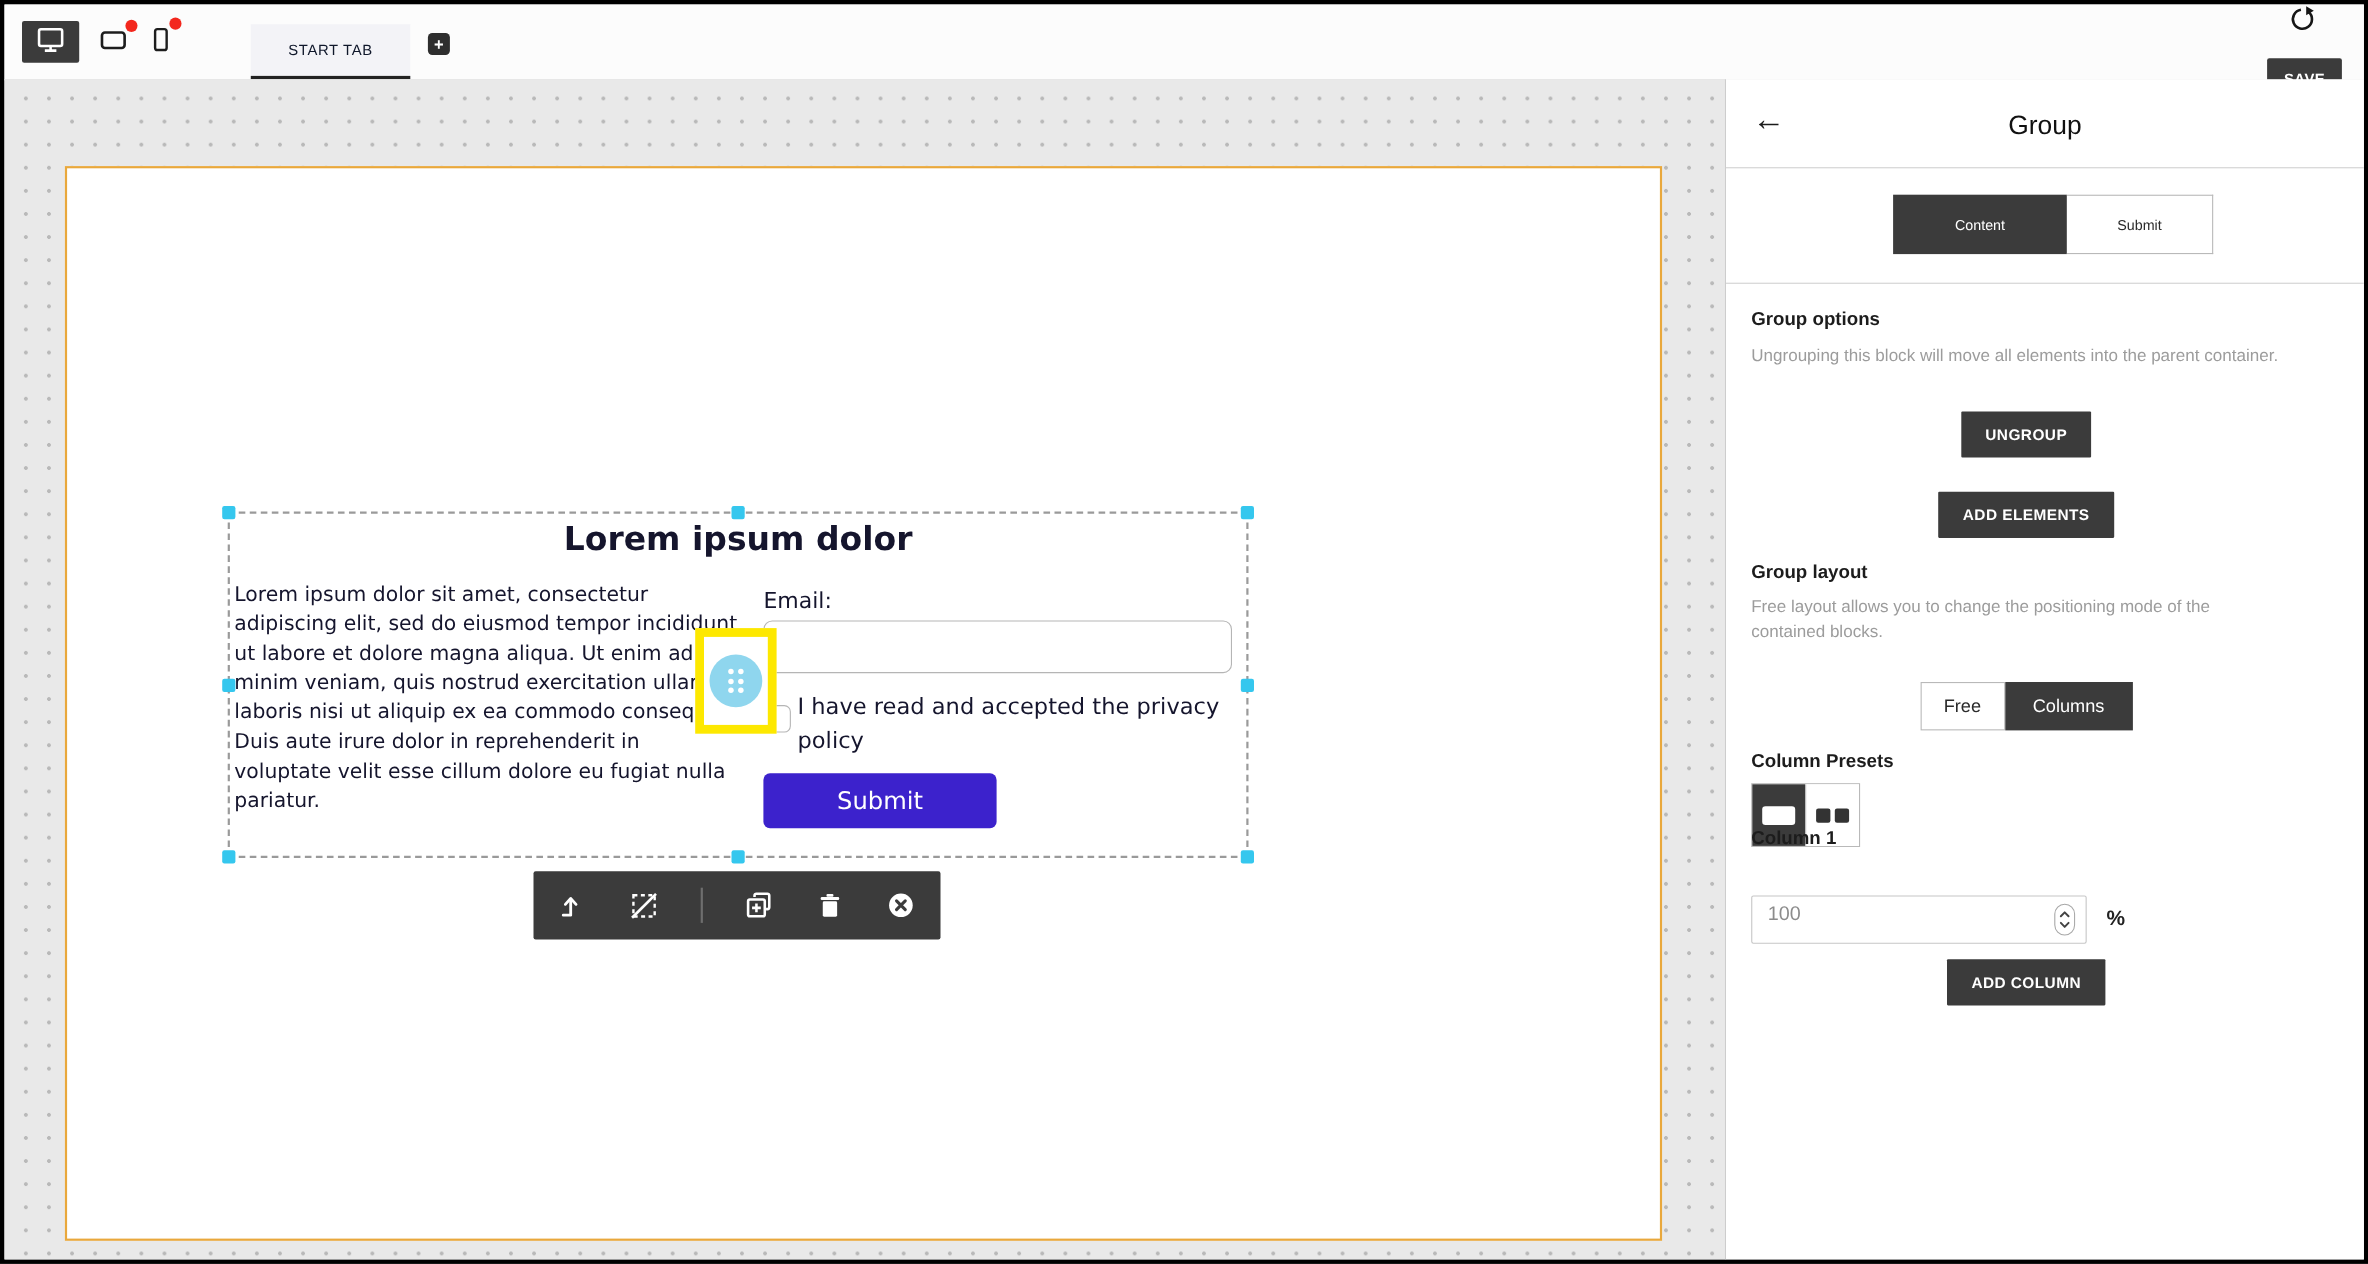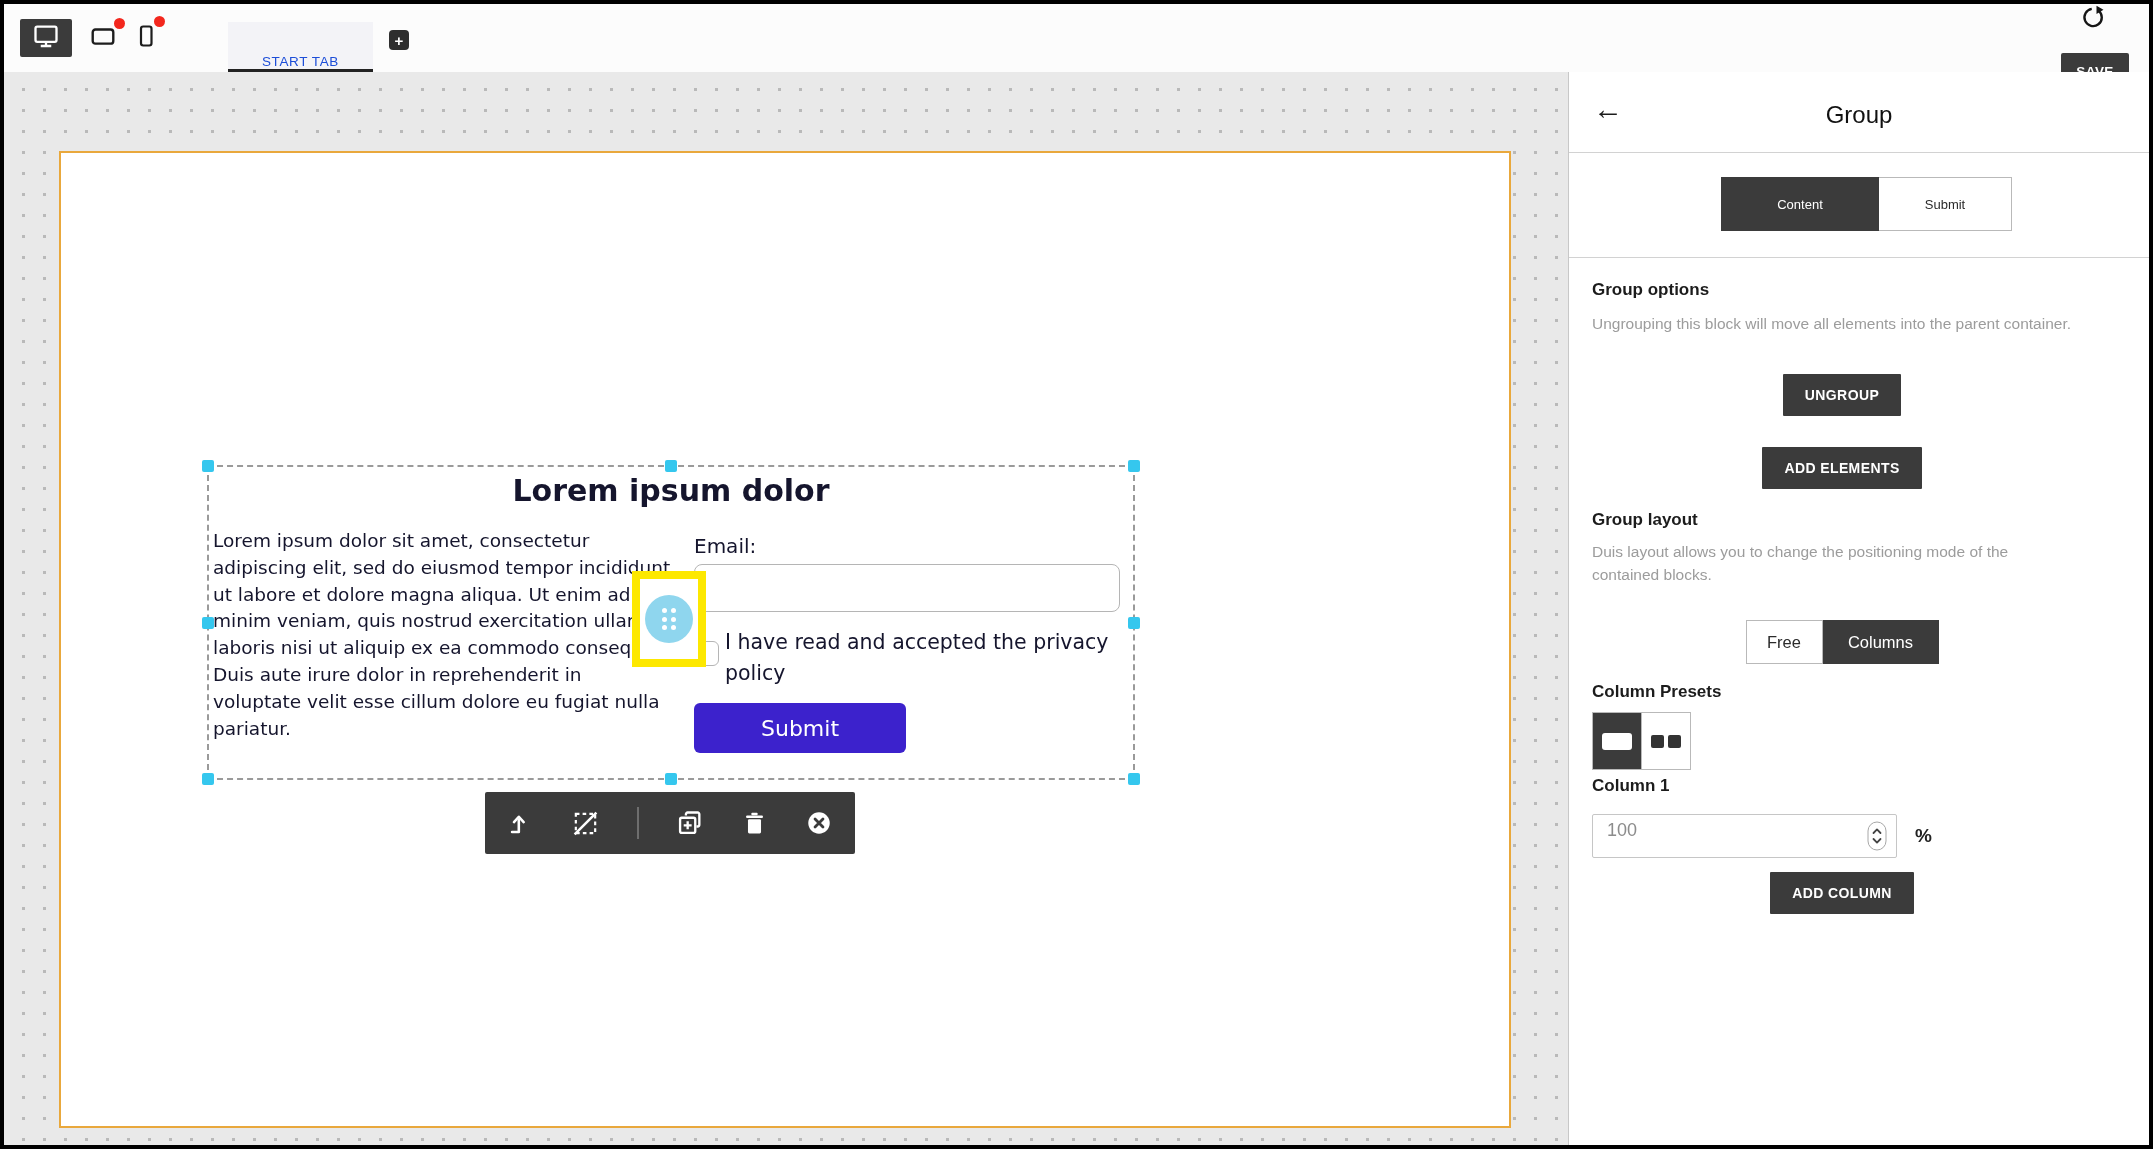--- a/index.html
+++ b/index.html
@@ -10,21 +10,21 @@
   }
   
   .topbar{position:absolute;left:0;top:0;right:0;height:68px;background:#fcfcfc;
     border-bottom:1px solid #d8d8d8;display:flex;align-items:center;}
   .device-group{display:flex;align-items:center;gap:16px;margin-left:16px;}
   .device-btn{position:relative;display:flex;align-items:center;justify-content:center;cursor:pointer;}
   .device-btn.active{width:52px;height:38px;background:#3b3b3b;border-radius:2px;}
   .red-dot{position:absolute;top:-5px;right:-7px;width:11px;height:11px;border-radius:50%;background:#f3271d;}
   .tabstrip{display:flex;align-items:flex-end;height:68px;margin-left:70px;}
   .start-tab{height:50px;background:#f3f3f7;border-bottom:3px solid #222;box-sizing:border-box;
-    display:flex;align-items:flex-end;padding:0 34px;font-size:13.5px;letter-spacing:.6px;color:#1d4ed8;cursor:pointer;}
+    display:flex;align-items:center;padding:0 34px;font-size:13.5px;letter-spacing:.6px;color:#0f172a;cursor:pointer;}
   .add-tab{width:20px;height:20px;background:#2e2e2e;border-radius:4px;color:#fff;display:flex;
     align-items:center;justify-content:center;font-size:15px;font-weight:bold;margin:0 0 22px 16px;cursor:pointer;line-height:1;}
   .topbar-right{margin-left:auto;display:flex;align-items:center;gap:16px;margin-right:20px;flex-direction:column;}
   .undo-btn{width:48px;height:34px;background:#3b3b3b;border-radius:2px;display:flex;align-items:center;justify-content:center;cursor:pointer;}
   .redo-btn{width:34px;height:34px;display:flex;align-items:center;justify-content:center;cursor:pointer;}
   .save-btn{height:36px;background:#3b3b3b;border-radius:2px;color:#fff;font-size:13.5px;font-weight:bold;
     letter-spacing:.4px;display:flex;align-items:center;padding:0 15px;cursor:pointer;}
   .close-btn{display:flex;align-items:center;gap:7px;font-size:13.5px;font-weight:bold;color:#1b1b1b;letter-spacing:.3px;cursor:pointer;}
   .close-x{font-size:15px;font-weight:bold;}
   
@@ -261,21 +261,21 @@
         <span>UNGROUP</span>
       </div>
     </div>
     <div class="center-row" style="top:375px">
       <div class="dark-btn">
         <span>ADD ELEMENTS</span>
       </div>
     </div>
 
     <div class="sec-heading" style="top:438px">Group layout</div>
-    <div class="sec-desc" style="top:468px;width:478px">Duis layout allows you to change the positioning mode of the contained blocks.</div>
+    <div class="sec-desc" style="top:468px;width:478px">Free layout allows you to change the positioning mode of the contained blocks.</div>
 
     <div class="center-row" style="top:548px">
       <div class="toggle">
         <div class="toggle-opt toggle-free">
           <span>Free</span>
         </div>
         <div class="toggle-opt toggle-columns">
           <span>Columns</span>
         </div>
       </div>
@@ -287,21 +287,21 @@
         <span class="preset-one"></span>
       </div>
       <div class="preset unsel">
         <span class="preset-two">
             <i></i>
             <i></i>
           </span>
       </div>
     </div>
 
-    <div class="sec-heading" style="top:704px">Column 1</div>
+    <div class="sec-heading" style="top:680px">Column 1</div>
     <div class="col-input-row">
       <div class="col-input-wrap">
         <input class="col-input" type="text" value="100" style="">
         <span class="stepper">
           <svg width="20" height="30" viewBox="0 0 20 30">
               <rect x="1" y="1" width="18" height="28" rx="9" fill="#fff" stroke="#a8a8a8"></rect>
               <path d="M6.5 12 L10 8.4 L13.5 12 M6.5 18 L10 21.6 L13.5 18" stroke="#444" stroke-width="1.8" fill="none" stroke-linecap="round" stroke-linejoin="round"></path>
             </svg>
         </span>
       </div>

